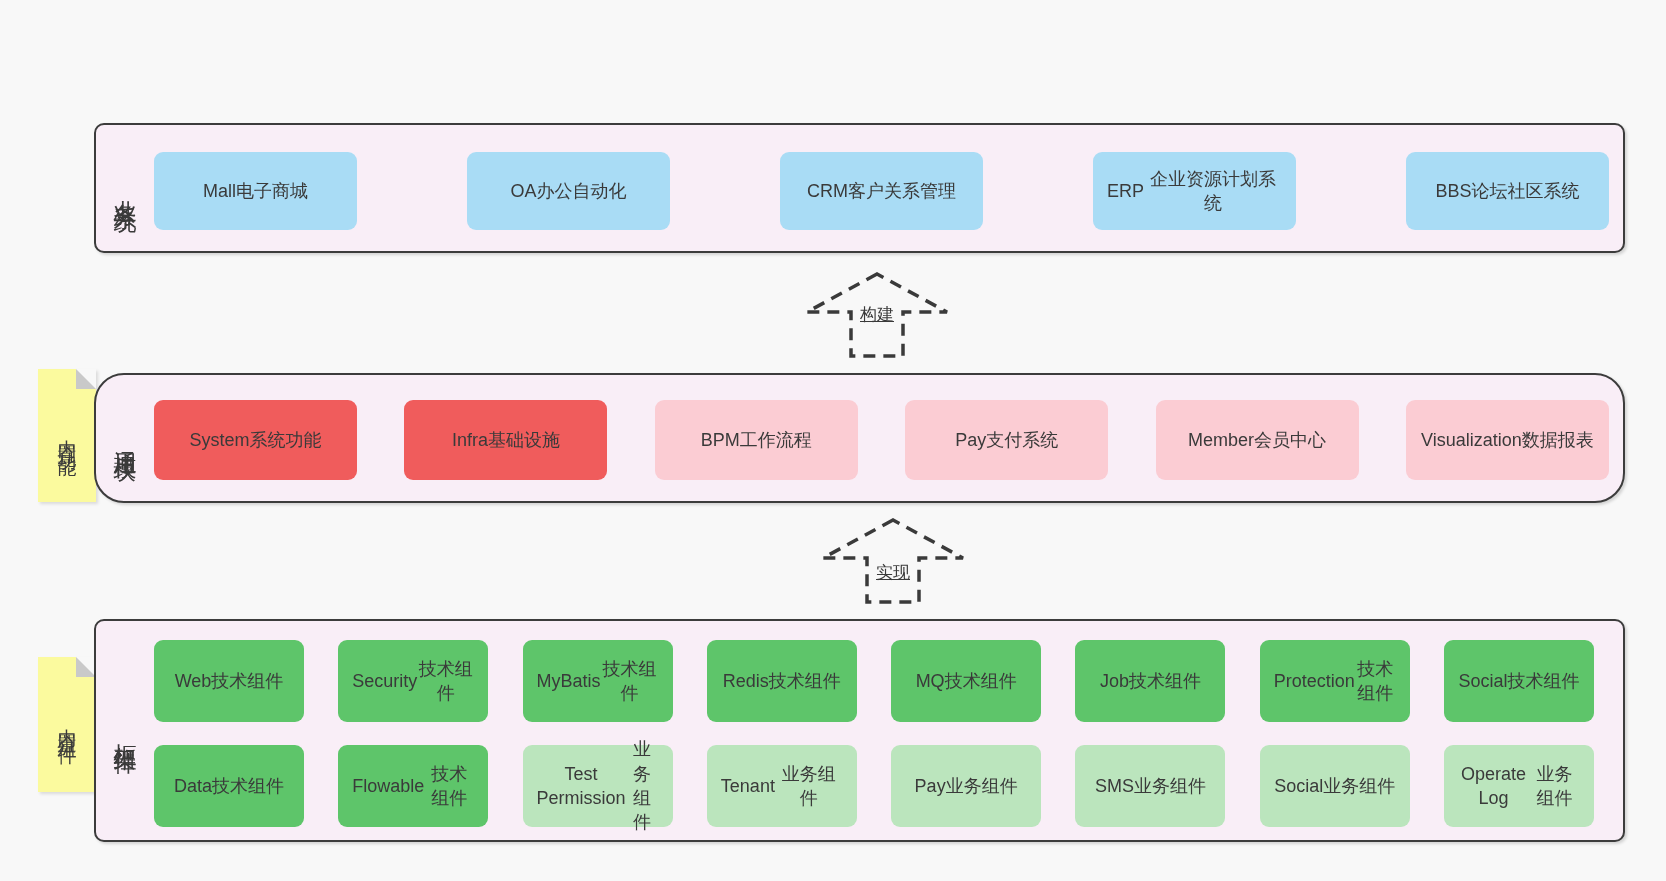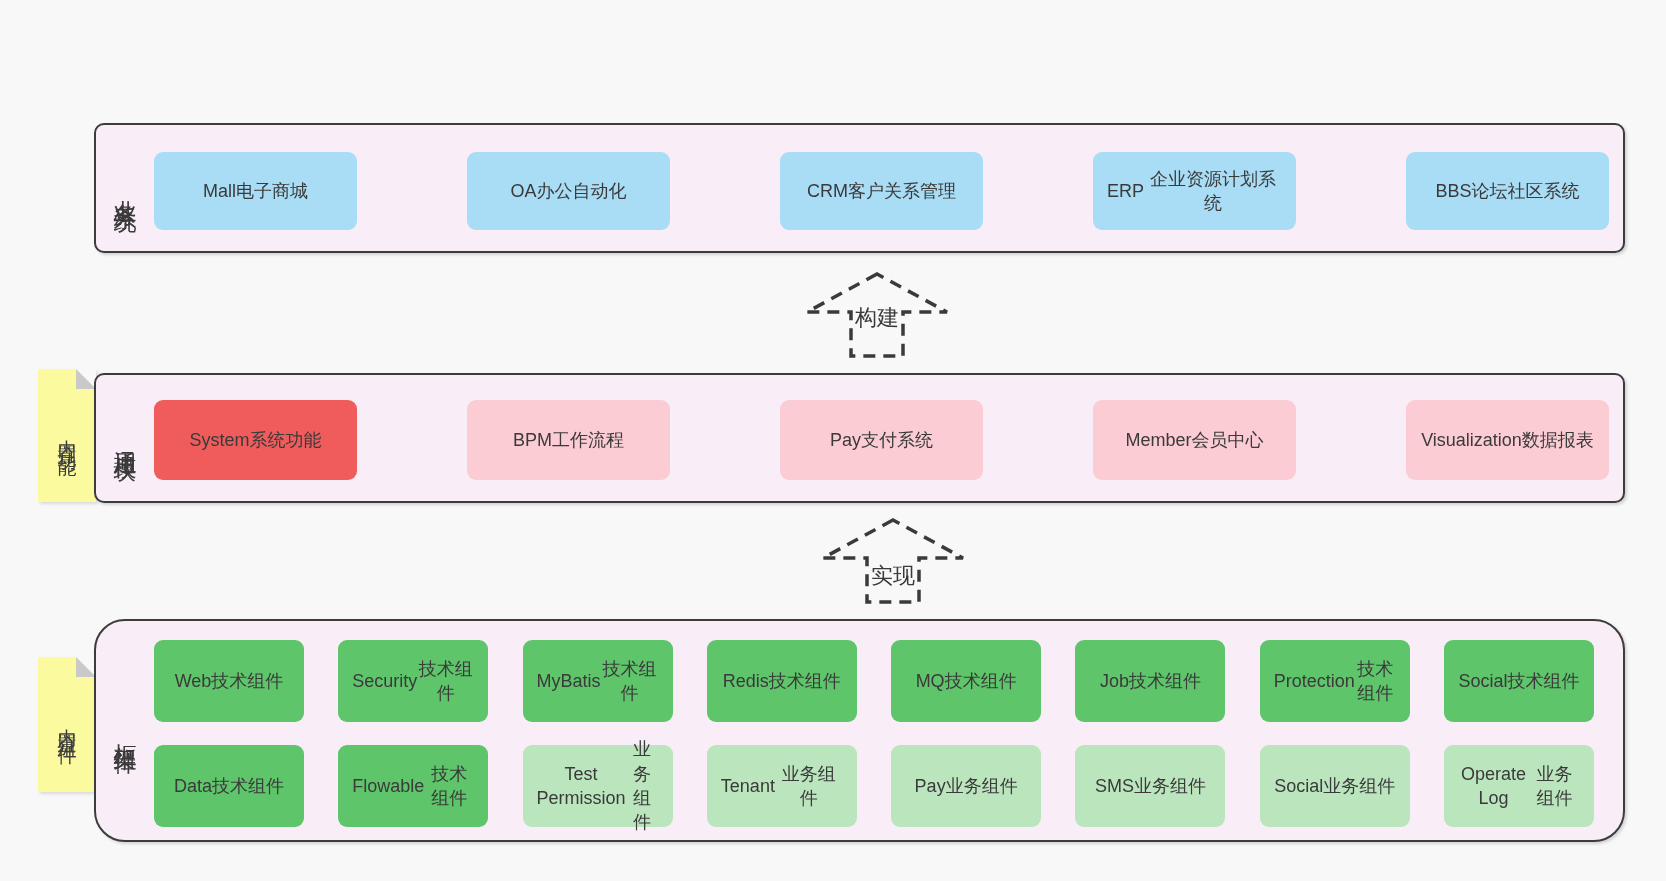--- a/index.html
+++ b/index.html
@@ -28,22 +28,22 @@
     position:absolute;
     left:94px;
     width:1531px;
     background:var(--section-bg);
     border:2px solid var(--section-border);
     border-radius:10px;
     box-shadow:2px 2px 3px rgba(0,0,0,0.15);
     z-index:1;
   }
   #section-business{top:123px;height:130px;}
-  #section-modules{top:373px;height:130px;}
-  #section-framework{top:619px;height:223px;border-radius:31px;}
+  #section-modules{top:373px;height:130px;border-radius:30px;}
+  #section-framework{top:619px;height:223px;}
   .section-label{
     position:absolute;
     left:10px;top:0;height:100%;width:40px;
     display:flex;align-items:center;justify-content:center;
     writing-mode:vertical-lr;text-orientation:upright;
     font-size:23px;letter-spacing:3px;color:var(--text);
   }
   .row{
     position:absolute;
     left:58px;right:14px;
@@ -101,22 +101,22 @@
   .arrow path{
     fill:none;
     stroke:var(--text);
     stroke-width:3.5;
     stroke-dasharray:12 8;
   }
   .arrow-label{
     position:absolute;
     left:50%;transform:translateX(-50%);
     background:var(--page-bg);
-    font-size:22px;color:var(--text);
-    padding:1px 2px;white-space:nowrap;
+    font-size:17px;color:var(--text);
+    padding:1px 2px;white-space:nowrap;text-decoration:underline;
   }
   #arrow-build .arrow-label{top:30px;}
   #arrow-implement .arrow-label{top:42px;}
 </style>
 </head>
 <body>
 
 <div class="section" id="section-business">
   <div class="section-label">业务系统</div>
   <div class="row">
@@ -151,20 +151,24 @@
 </div>
 
 <div class="note" id="note-modules">内置功能</div>
 <div class="section" id="section-modules">
   <div class="section-label">通用模块</div>
   <div class="row">
     <div class="box wide" data-tone="red">
       <div>System</div>
       <div>系统功能</div>
     </div>
+    <div class="box wide" data-tone="red">
+      <div>Infra</div>
+      <div>基础设施</div>
+    </div>
     <div class="box wide" data-tone="pink">
       <div>BPM</div>
       <div>工作流程</div>
     </div>
     <div class="box wide" data-tone="pink">
       <div>Pay</div>
       <div>支付系统</div>
     </div>
     <div class="box wide" data-tone="pink">
       <div>Member</div>

